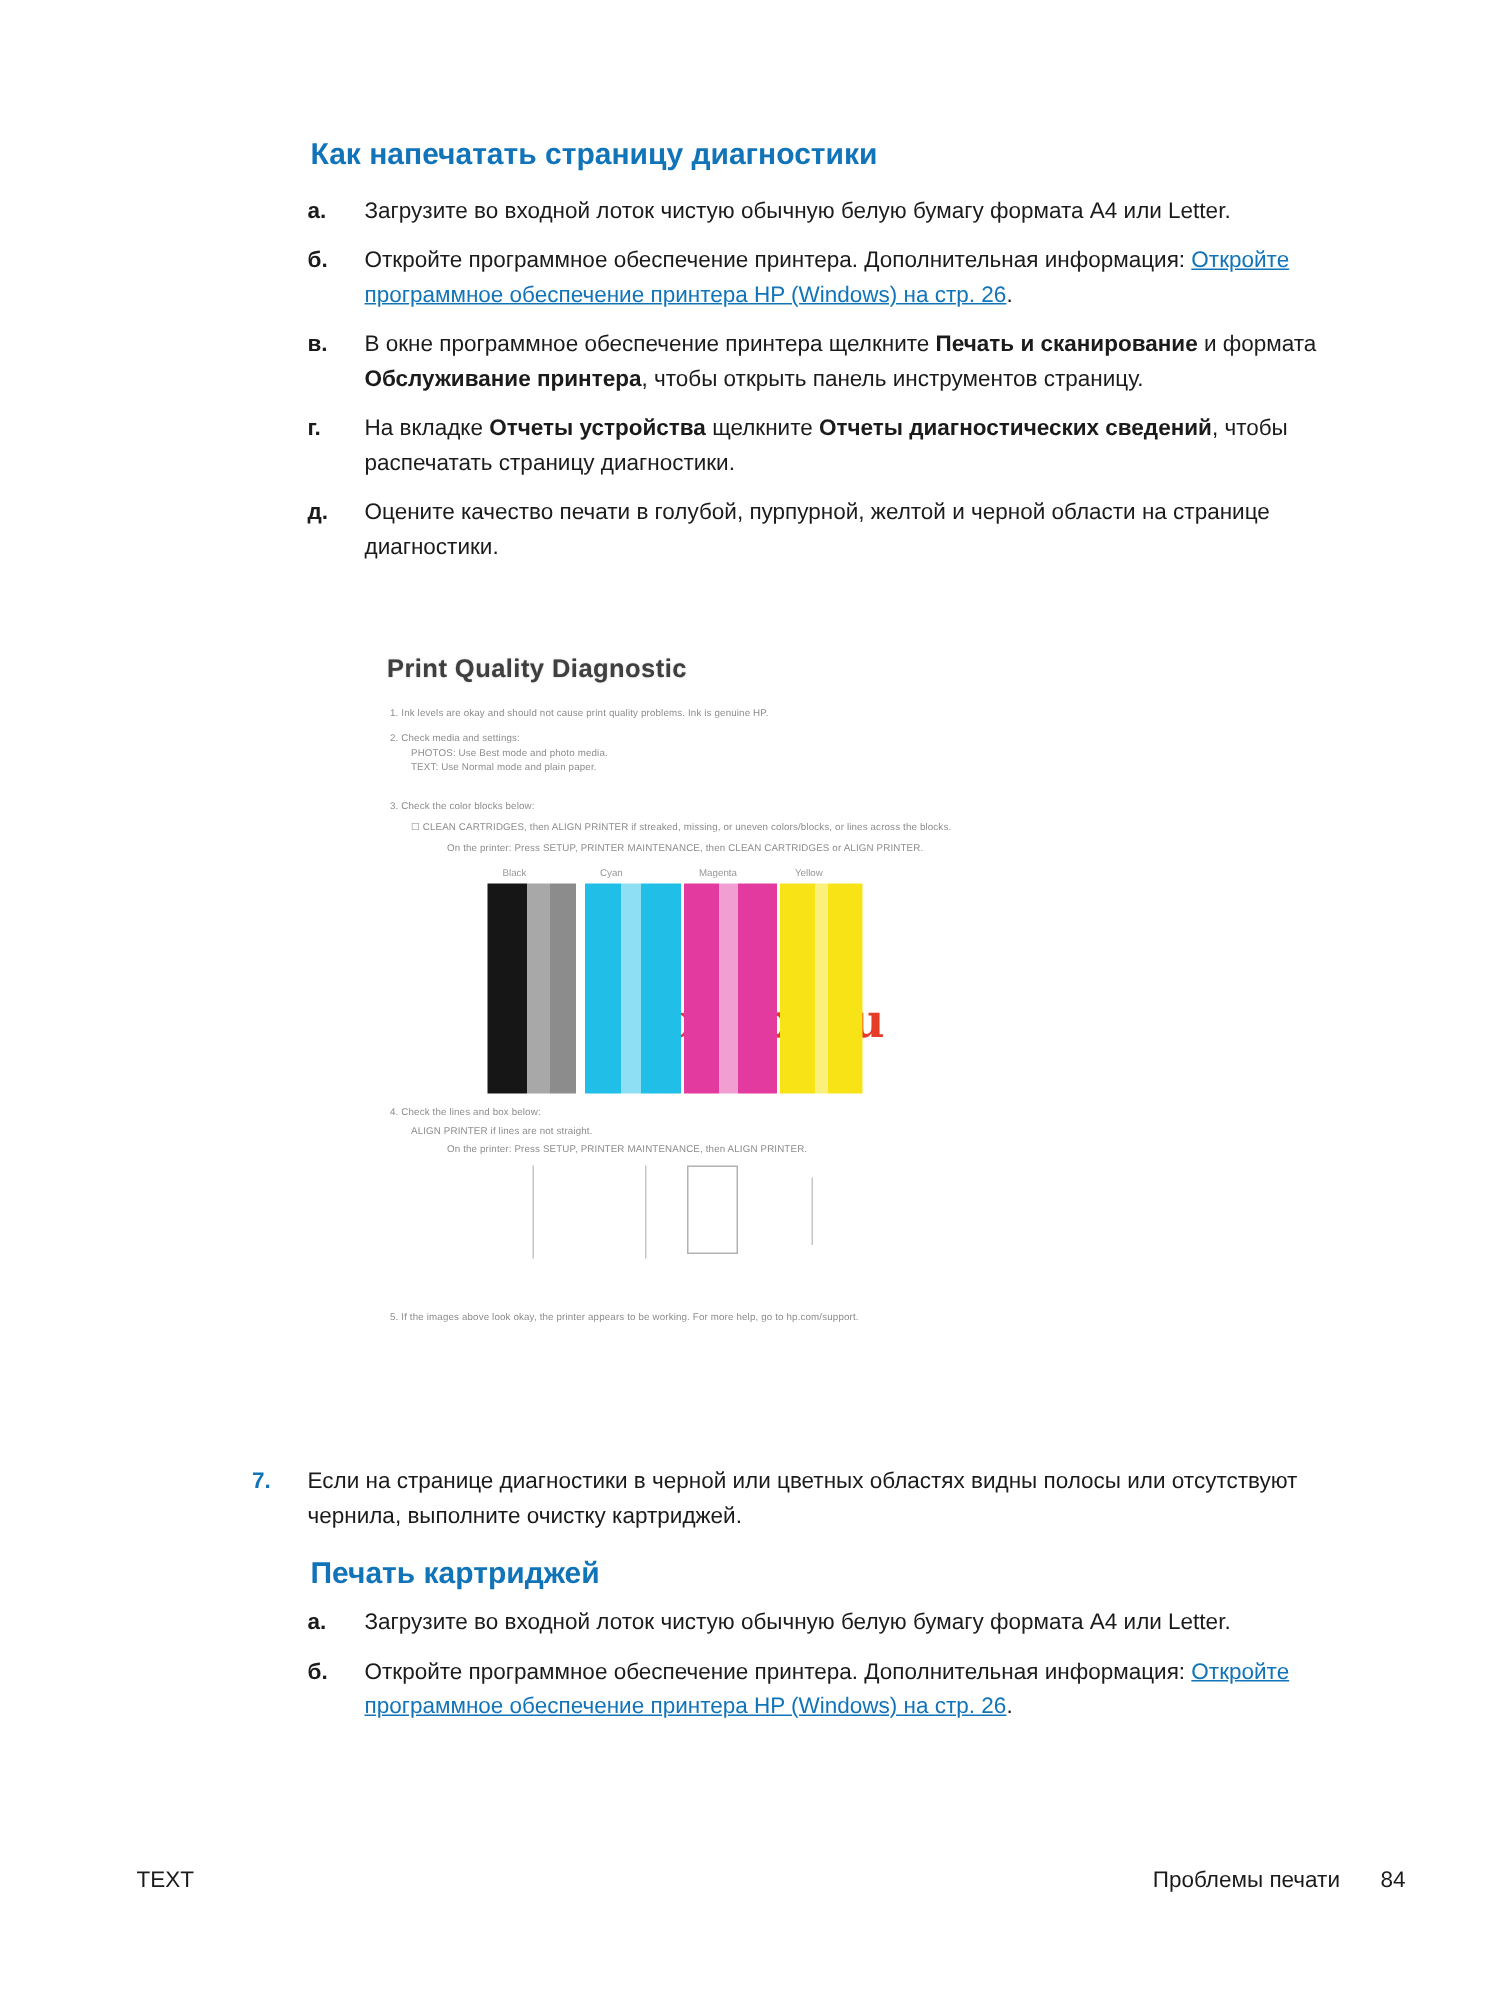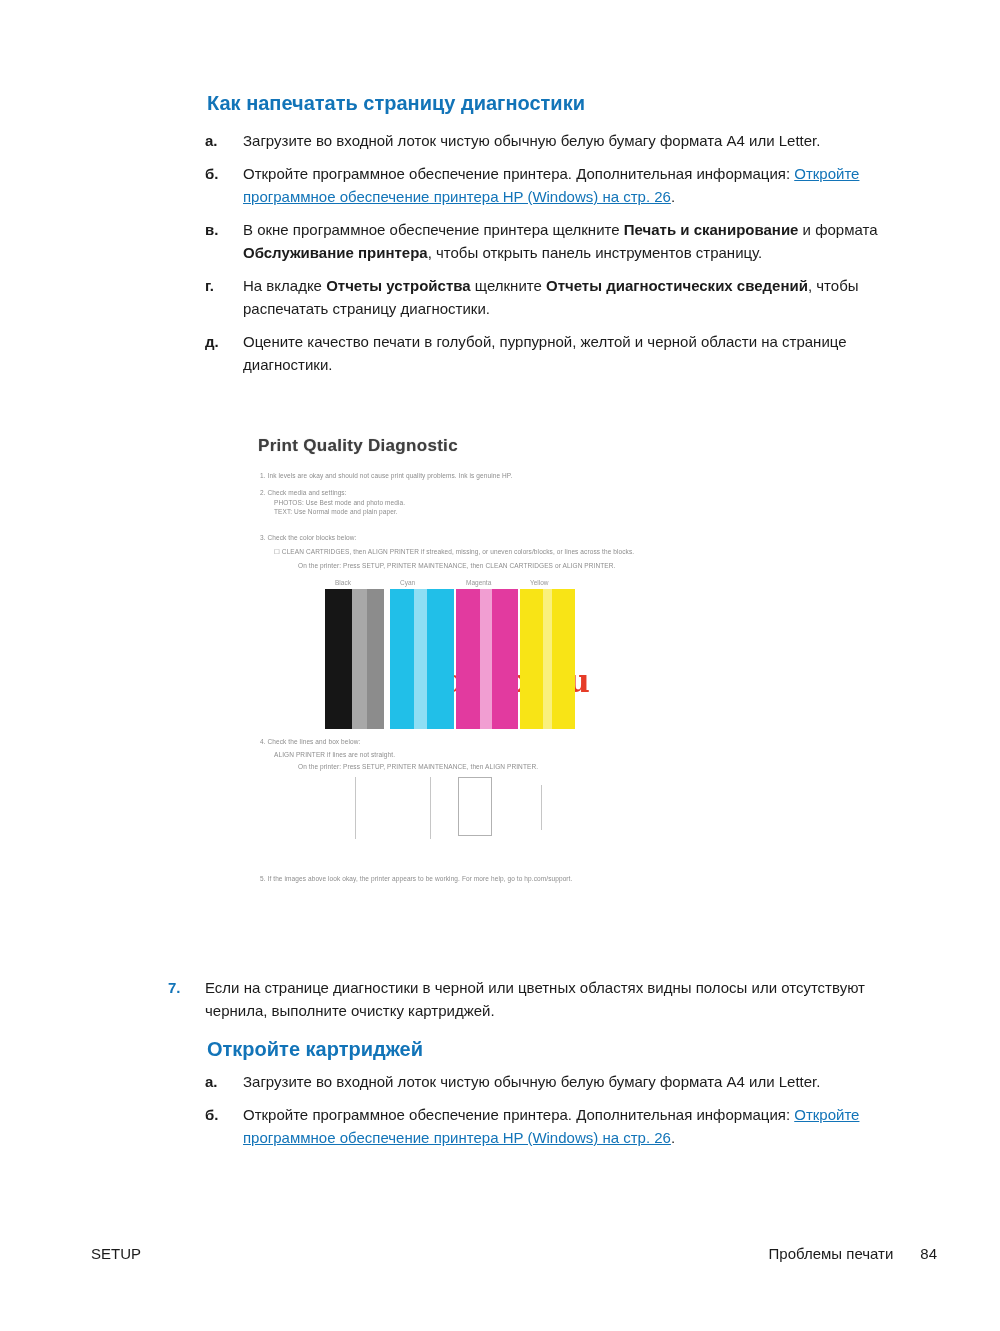--- a/index.html
+++ b/index.html
@@ -110,31 +110,31 @@
     <div class="mark line" style="left: 283px; top: 353px; width: 1px; height: 45px;"></div>
   </div>
 
 <div id="step7-block" class="steps" style="left:168px; top:976px; width:730px;">
     <div class="step">
       <span class="step-label">7.</span>
       <div class="step-text"><span>Если на странице диагностики в черной или цветных областях видны полосы или отсутствуют чернила, выполните очистку картриджей.</span></div>
     </div>
   </div>
 
-<h2 class="sec-heading" style="left:207px; top:1038px;">Откройте картриджей</h2>
+<h2 class="sec-heading" style="left:207px; top:1038px;">Печать картриджей</h2>
 
 <div id="steps2" class="steps" style="left:205px; top:1070px; width:690px;">
     <div class="step">
       <span class="step-label">а.</span>
       <div class="step-text"><span>Загрузите во входной лоток чистую обычную белую бумагу формата A4 или Letter.</span></div>
     </div>
     <div class="step">
       <span class="step-label">б.</span>
       <div class="step-text"><span>Откройте программное обеспечение принтера. Дополнительная информация: </span><a href="#" class="link">Откройте программное обеспечение принтера HP (Windows) на стр. 26</a><span>.</span></div>
     </div>
   </div>
 
-<div id="footer-left">SETUP</div>
+<div id="footer-left">TEXT</div>
 
 <div id="footer-right">
   <span>Проблемы печати</span>
   <span>84</span>
 </div>
 
 </body></html>

